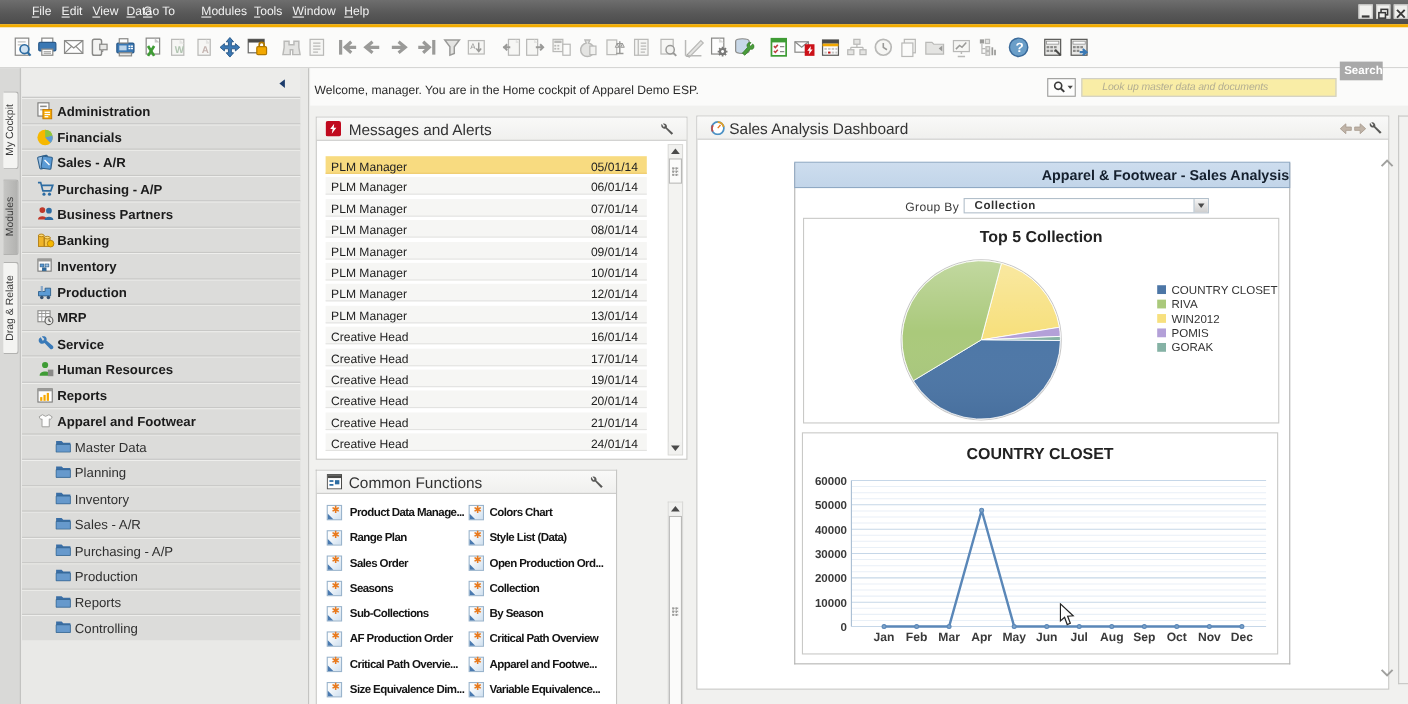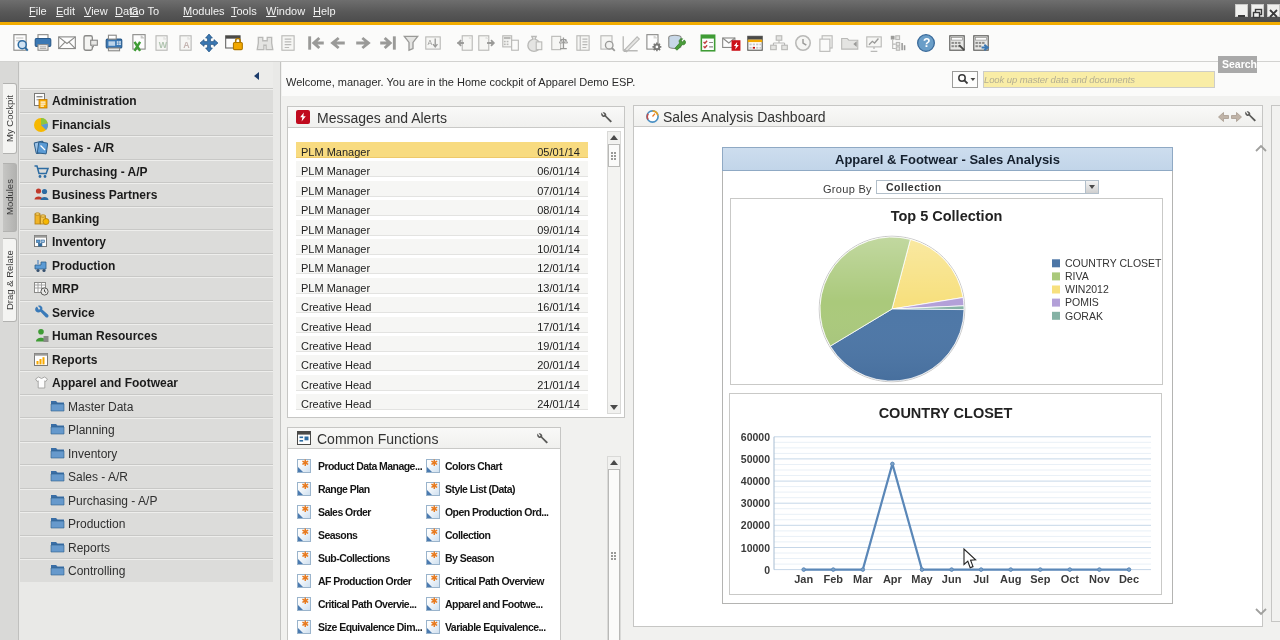--- a/index.html
+++ b/index.html
@@ -27,21 +27,21 @@
 .mrow { position:relative; height:23.5px; border-top:1px solid #c8c8c6; box-shadow:inset 0 1px 0 #eeeeec; }
 .mrow .ic { position:absolute; left:13px; top:3px; width:17px; height:17px; }
 .mrow .sic { position:absolute; left:30px; top:4px; width:15px; height:13px; }
 .mrow .lbl { position:absolute; left:32px; top:5px; font-size:12px; font-weight:bold; color:#1b1b1b; }
 .mrow .slbl { position:absolute; left:48px; top:5px; font-size:12px; font-weight:normal; color:#303030; }
 
 #topstrip { position:absolute; left:282px; top:62px; width:998px; height:34px; background:#fbfbfa; }
 #welcome { position:absolute; left:286px; top:76px; font-size:11px; color:#2a2a2a; }
 
 #magbtn { position:absolute; left:952px; top:71px; width:26px; height:17px; background:#fdfdfc; border:1px solid #9b9b99; }
-#searchinput { position:absolute; left:983px; top:71px; width:232px; height:17px; background:#f9eda6; border:1px solid #cdcdc9; font-style:italic; color:#b3ae92; font-size:9.5px; letter-spacing:-0.1px; line-height:15px; padding-left:0; }
+#searchinput { position:absolute; left:983px; top:71px; width:232px; height:17px; background:#f9eda6; border:1px solid #cdcdc9; font-style:italic; color:#b3ae92; font-size:9.5px; letter-spacing:-0.1px; line-height:15px; padding-left:18px; }
 #searchbtn { position:absolute; left:1218px; top:56px; width:39px; height:17px; background:#a9a9a9; color:#fff; font-weight:bold; font-size:10.5px; text-align:right; line-height:17px; }
 
 .panel { position:absolute; background:#fff; border:1px solid #c6c6c4; }
 .phead { position:absolute; left:0; top:0; right:0; height:21px; background:linear-gradient(#f9f9f8,#f0f0ee); border-bottom:1px solid #c9c9c7; }
 .ptitle { position:absolute; left:29px; top:3px; font-size:14px; color:#333; }
 #pmsg { left:287px; top:106px; width:338px; height:312px; }
 #pcom { left:287px; top:427px; width:274px; height:213px; border-bottom:none; }
 #pdash { left:633px; top:105px; width:630px; height:522px; }
 
 .msgrow { position:absolute; left:8px; width:292px; height:16px; font-size:11px; color:#222; background:#f6f6f4; border-bottom:1px solid #e3e3e1; }
@@ -58,21 +58,21 @@
 .grip { position:absolute; left:50%; top:50%; width:6px; height:8px; transform:translate(-50%,-50%);
   background-image:radial-gradient(circle at 1px 1px,#9a9a98 1px,transparent 1.2px);
   background-size:3px 3px; }
 
 .citem { position:absolute; font-size:10.5px; color:#141414; font-weight:bold; letter-spacing:-0.55px; }
 .cic { position:absolute; width:14px; height:14px; background:linear-gradient(135deg,#fdfdfd 20%,#cfe0f0); border:1px solid #9ab4cc; }
 .cic::before { content:"\2731"; position:absolute; right:1px; top:-2px; color:#e87a1e; font-size:9px; }
 .cic::after { content:""; position:absolute; left:0px; bottom:0px; width:0; height:0; border-bottom:5px solid #4a7ab0; border-right:5px solid transparent; }
 
 #dcontainer { position:absolute; left:88px; top:42px; width:451px; height:456px; background:#fff; border:1px solid #b4b4b2; border-top:none; }
-#bluebar { position:absolute; left:-1px; top:-1px; width:451px; height:24px; background:linear-gradient(#cdddee,#c2d5e9); border:1px solid #8fa9c4; text-align:center; font-weight:bold; font-size:13px; color:#15202e; line-height:23px; }
+#bluebar { position:absolute; left:-1px; top:-1px; width:451px; height:24px; background:linear-gradient(#cdddee,#c2d5e9); border:1px solid #8fa9c4; text-align:right; font-weight:bold; font-size:13px; color:#15202e; line-height:23px; }
 #groupby { position:absolute; left:100px; top:35px; font-size:11px; color:#3a3a3a; letter-spacing:0.3px; }
 #ddown { position:absolute; left:153px; top:32px; width:223px; height:14px; background:#fff; border:1px solid #b2bfca; font-size:10.5px; font-weight:bold; color:#333; letter-spacing:0.5px; padding-left:9px; line-height:13px; }
 #ddbtn { position:absolute; right:0; top:0; width:13px; height:12px; background:linear-gradient(#f4f4f4,#cfcfcf); border-left:1px solid #b2bfca; }
 .cbox { position:absolute; background:#fff; border:1px solid #c9c9c7; }
 .ctitle { position:absolute; width:100%; text-align:center; font-size:14.5px; font-weight:bold; color:#222; }
 
 #sliver { position:absolute; left:1271px; top:105px; width:9px; height:517px; background:#f2f2f0; border:1px solid #c6c6c4; border-right:none; }
 </style>
 </head>
 <body>

